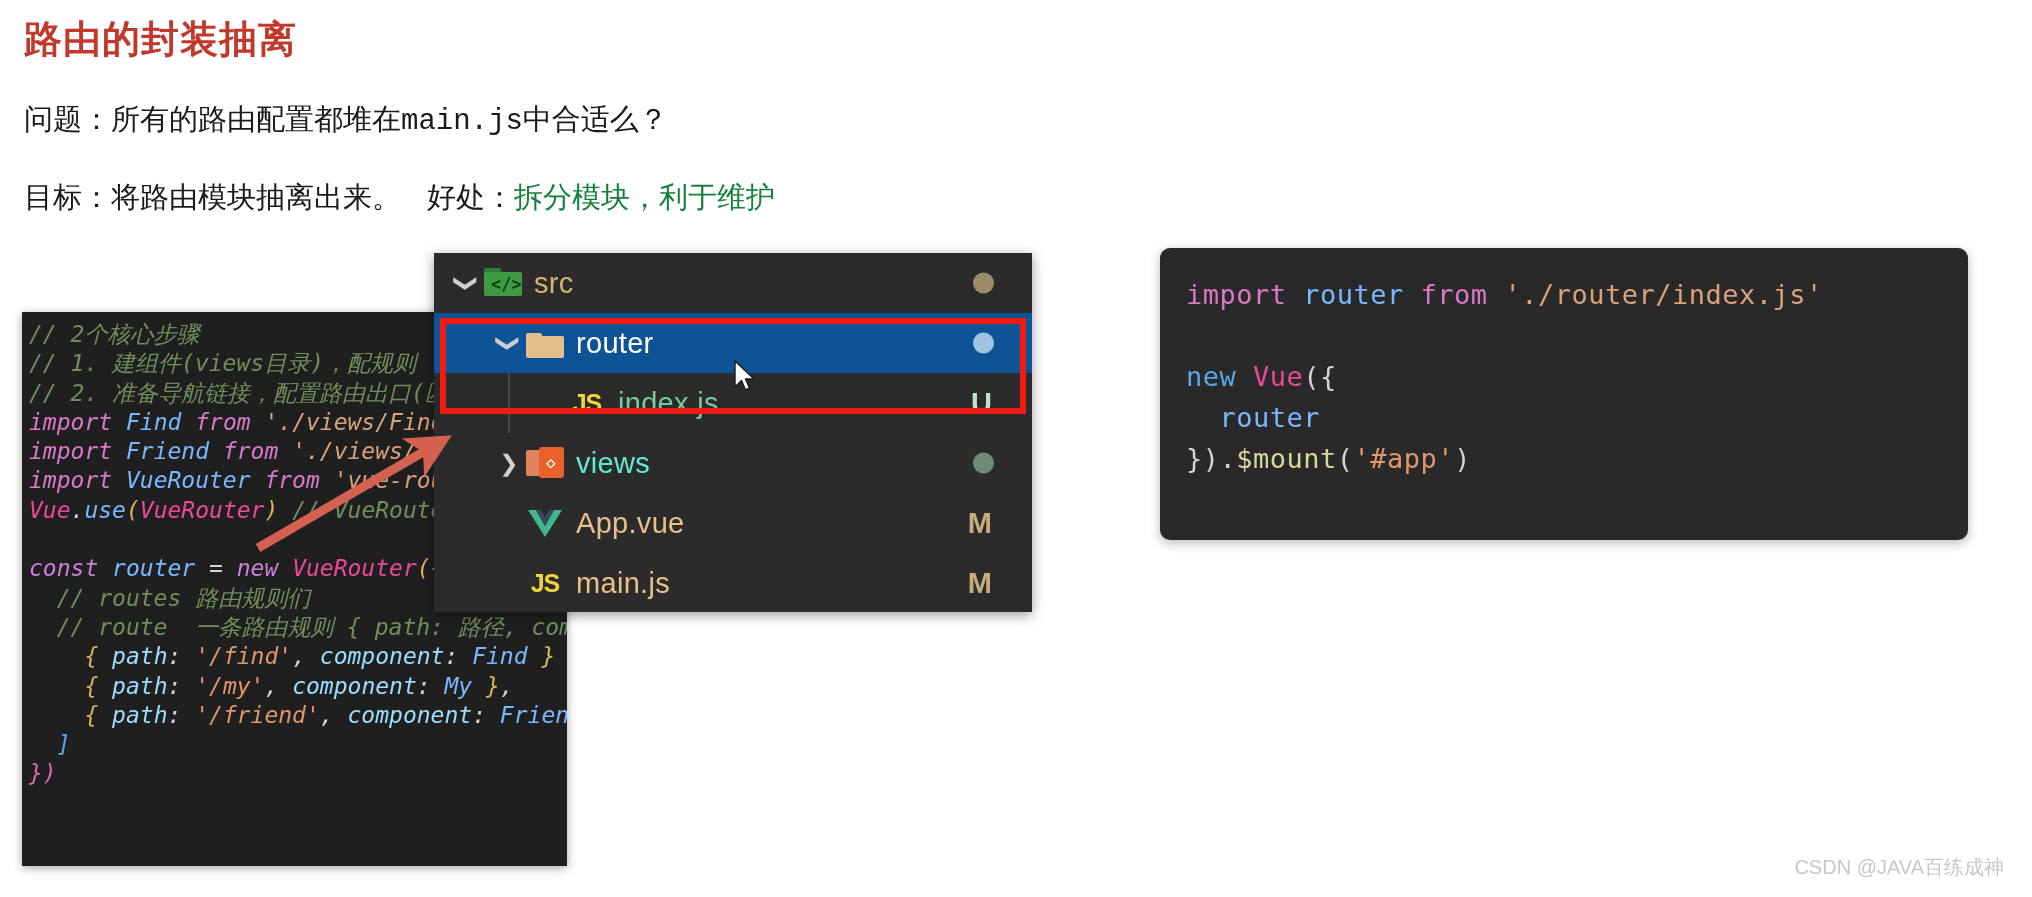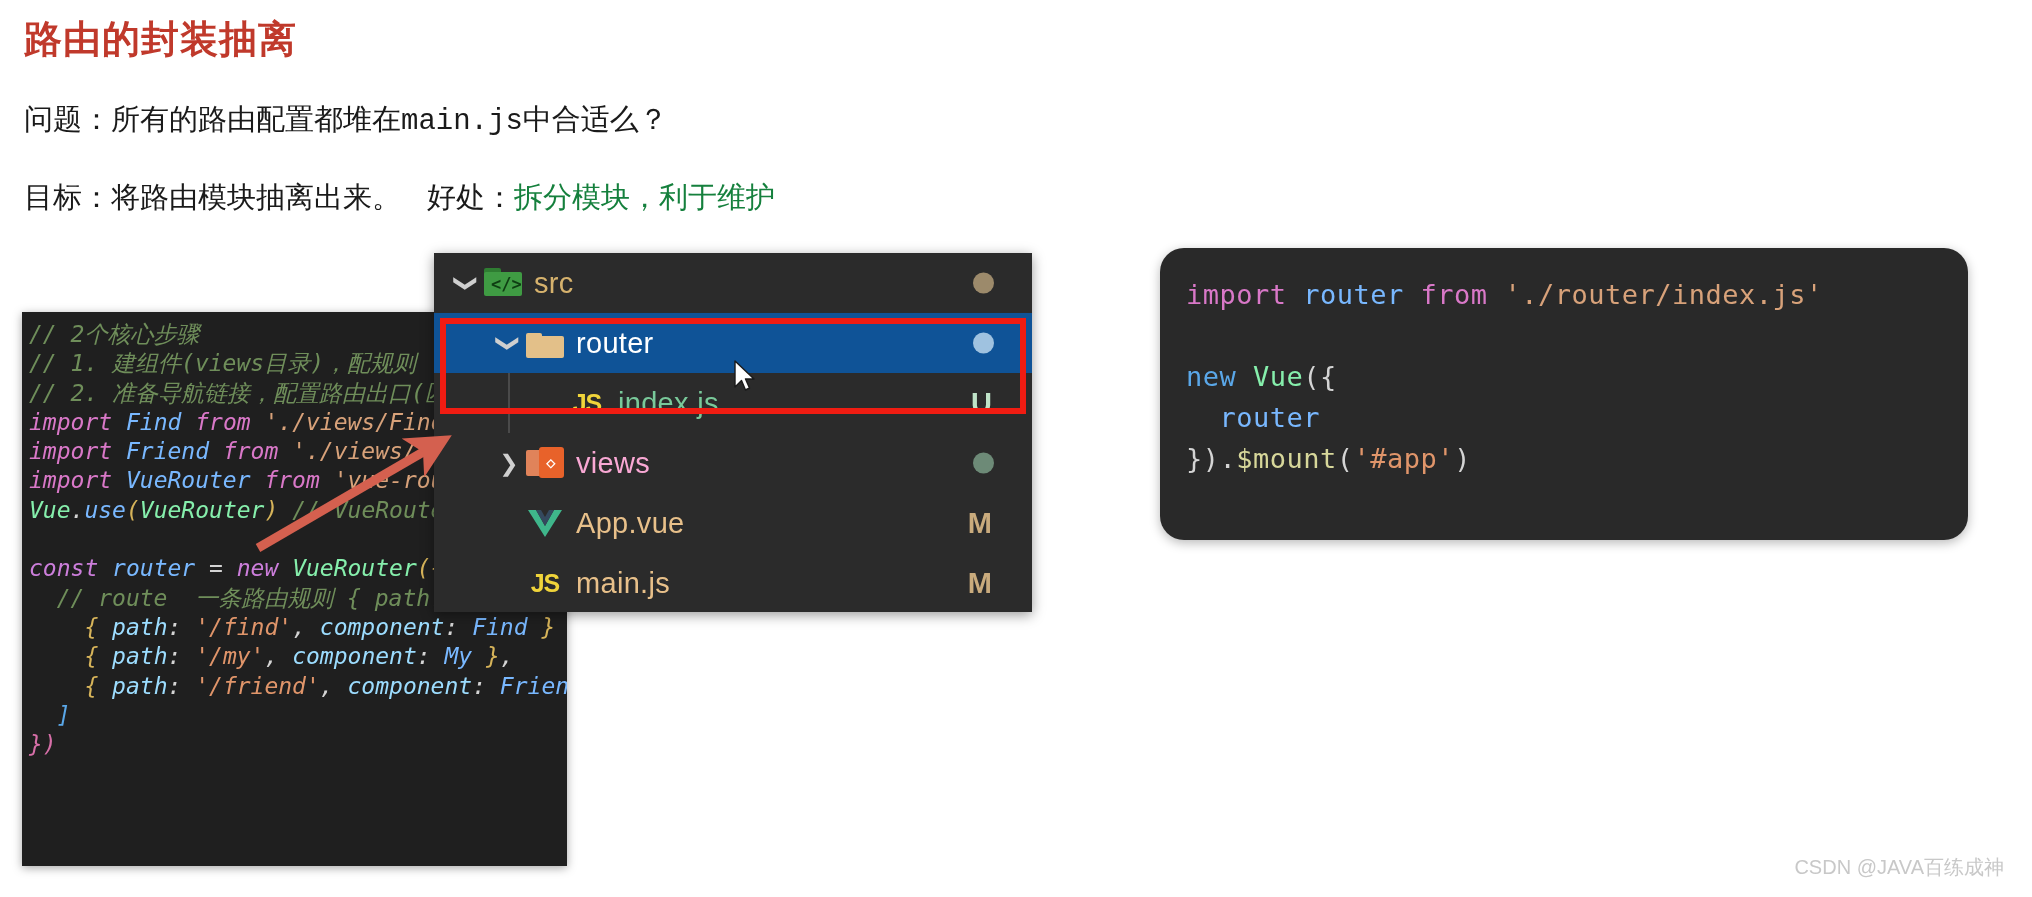--- a/index.html
+++ b/index.html
@@ -42,37 +42,37 @@
     padding:8px 0 0 7px;
     font-style:italic;
   }
   #left-code .ln{
     font-size:23px;line-height:29.3px;white-space:pre;
   }
 
   
   #right-code{
     left:1160px;top:248px;width:808px;height:292px;
-    background:#292929;border-radius:24px;
+    background:#292929;border-radius:10px;
     box-shadow:0 3px 11px rgba(0,0,0,.28);
     padding:26px 0 0 26px;
   }
   #right-code .ln{
     font-size:27px;line-height:41px;white-space:pre;letter-spacing:.5px;
   }
 
   
   .t-com   {color:#6f8e5a;}
   .t-kw    {color:#d978c8;}
   .t-kw2   {color:#cc7edb;}
   .t-var   {color:#79b8ff;}
   .t-var2  {color:#9cdcfe;}
   .t-str   {color:#d8a27a;}
   .t-str2  {color:#e0956a;}
-  .t-fn    {color:#86efac;}
+  .t-fn    {color:#ec4899;}
   .t-brace {color:#d7b45a;}
   .t-brace2{color:#d76fa8;}
   .t-prop  {color:#d7d79a;}
   .t-plain {color:#d4d4d4;}
   .t-blue2 {color:#5aa7e8;}
 
   
   #file-tree{
     position:absolute;left:434px;top:253px;width:598px;height:359px;
     background:#2b2b2b;
@@ -94,21 +94,21 @@
   .chev-glyph{display:block;transform-origin:center;}
   .chev-down .chev-glyph{transform:rotate(90deg);}
   .ficon{
     flex:0 0 42px;width:42px;height:34px;position:relative;margin-right:10px;
     display:flex;align-items:center;justify-content:center;
   }
   .fname{font-size:29px;letter-spacing:.3px;white-space:nowrap;}
   .fname.src{color:#d6b26d;}
   .fname.router{color:#ffffff;}
   .fname.indexjs{color:#79c99a;}
-  .fname.views{color:#f9a8d4;}
+  .fname.views{color:#5eead4;}
   .fname.appvue{color:#e8c08a;}
   .fname.mainjs{color:#e8c08a;}
   .fstatus{
     position:absolute;right:40px;top:50%;transform:translateY(-50%);
     font-size:29px;font-weight:600;
   }
   .fstatus.u{color:#bfe3c8;}
   .fstatus.m{color:#c9ab7d;}
   .dot{
     position:absolute;right:38px;top:50%;transform:translateY(-50%);
@@ -214,20 +214,21 @@
   <div id="left-code-lines">
       <div class="ln"><span class="t-com">// 2个核心步骤</span></div>
       <div class="ln"><span class="t-com">// 1. 建组件(views目录)，配规则</span></div>
       <div class="ln"><span class="t-com">// 2. 准备导航链接，配置路由出口(匹配</span></div>
       <div class="ln"><span class="t-kw">import </span><span class="t-var">Find </span><span class="t-kw">from </span><span class="t-str">'./views/Find'</span></div>
       <div class="ln"><span class="t-kw">import </span><span class="t-var">Friend </span><span class="t-kw">from </span><span class="t-str">'./views/Frien</span></div>
       <div class="ln"><span class="t-kw">import </span><span class="t-var">VueRouter </span><span class="t-kw">from </span><span class="t-str">'vue-router'</span></div>
       <div class="ln"><span class="t-fn">Vue</span><span class="t-plain">.</span><span class="t-var">use</span><span class="t-brace">(</span><span class="t-fn">VueRouter</span><span class="t-brace">)</span><span class="t-com"> // VueRouter插</span></div>
       <div class="ln">&nbsp;</div>
       <div class="ln"><span class="t-kw2">const </span><span class="t-var">router </span><span class="t-plain">= </span><span class="t-kw2">new </span><span class="t-fn">VueRouter</span><span class="t-brace">({</span></div>
+      <div class="ln"><span class="t-com">  // routes 路由规则们</span></div>
       <div class="ln"><span class="t-com">  // route  一条路由规则 { path: 路径, compon</span></div>
       <div class="ln"><span class="t-plain">    </span><span class="t-brace">{ </span><span class="t-var2">path</span><span class="t-plain">: </span><span class="t-str2">'/find'</span><span class="t-plain">, </span><span class="t-var2">component</span><span class="t-plain">: </span><span class="t-var">Find </span><span class="t-brace">}</span></div>
       <div class="ln"><span class="t-plain">    </span><span class="t-brace">{ </span><span class="t-var2">path</span><span class="t-plain">: </span><span class="t-str2">'/my'</span><span class="t-plain">, </span><span class="t-var2">component</span><span class="t-plain">: </span><span class="t-var">My </span><span class="t-brace">}</span><span class="t-plain">,</span></div>
       <div class="ln"><span class="t-plain">    </span><span class="t-brace">{ </span><span class="t-var2">path</span><span class="t-plain">: </span><span class="t-str2">'/friend'</span><span class="t-plain">, </span><span class="t-var2">component</span><span class="t-plain">: </span><span class="t-var">Friend </span></div>
       <div class="ln"><span class="t-plain">  </span><span class="t-blue2">]</span></div>
       <div class="ln"><span class="t-brace2">})</span></div>
     </div>
 </div>
 
 <div id="file-tree">

